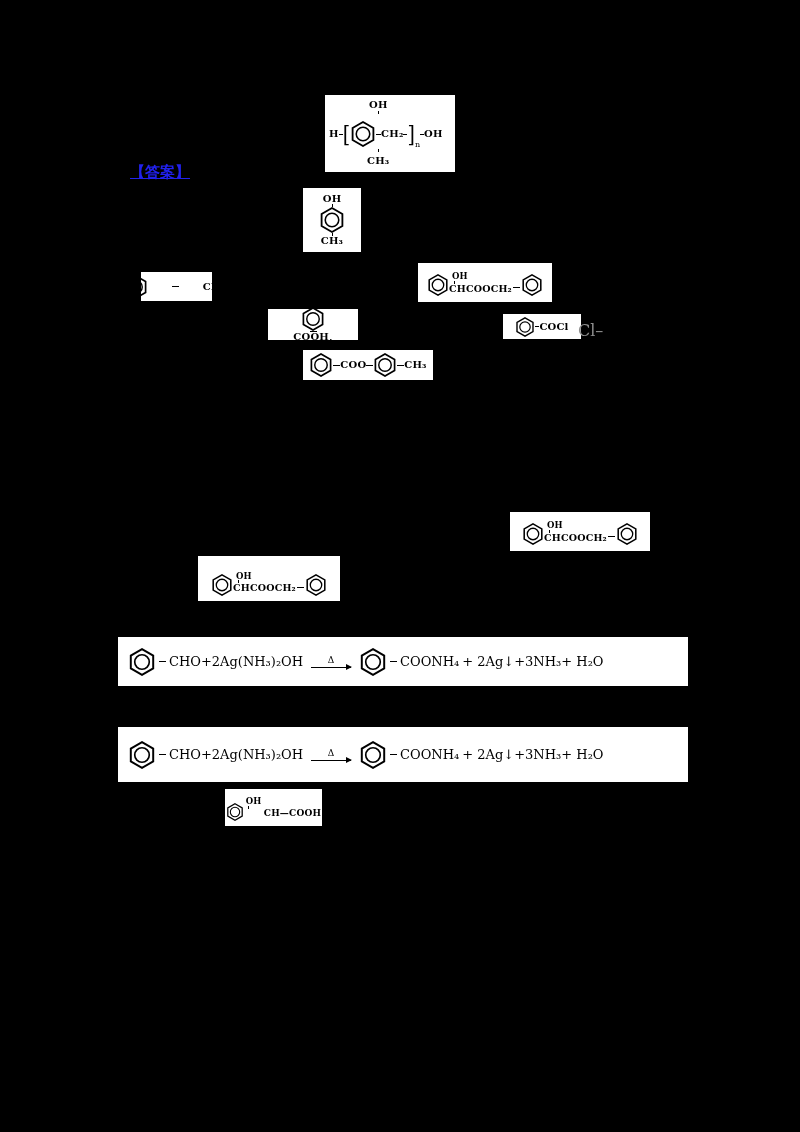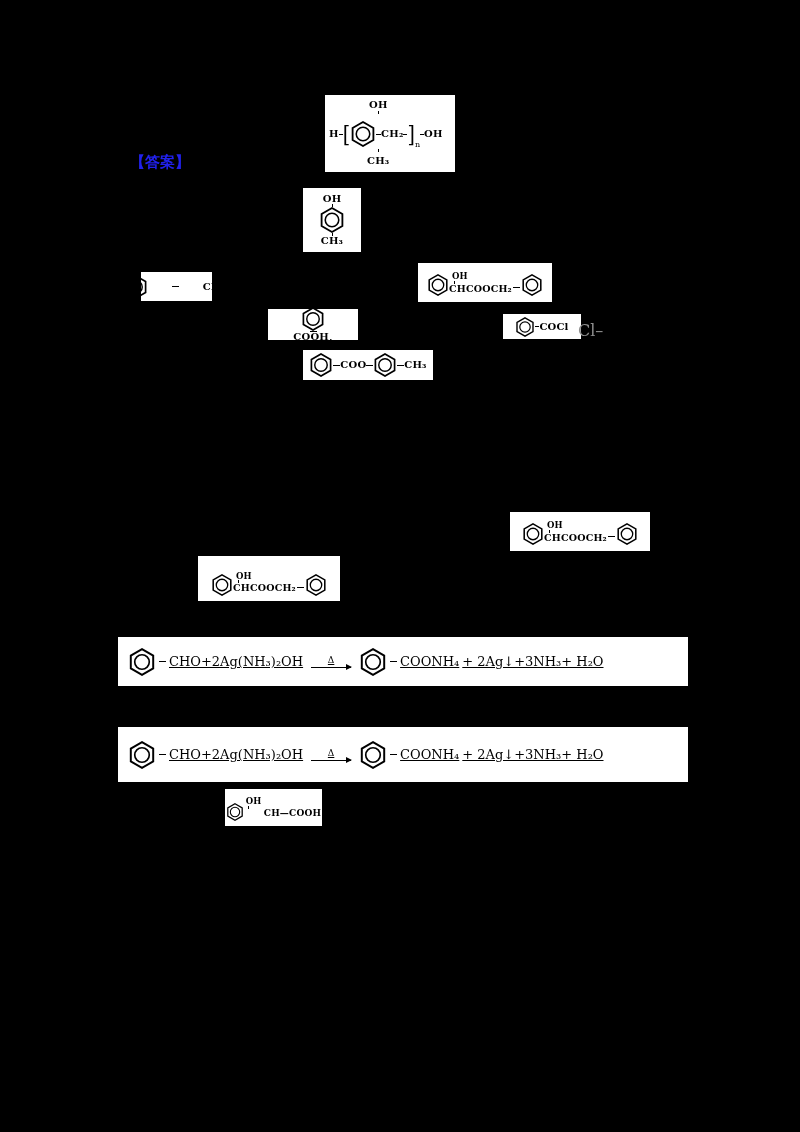--- a/index.html
+++ b/index.html
@@ -25,21 +25,21 @@
   .bz28 { width:28px; height:28px; }
   .bond { display:inline-block; width:7px; height:1px; background:#000; flex:0 0 auto; }
   .vbond { display:inline-block; width:1px; height:3px; background:#000; }
   .chemlbl { font-weight:bold; font-size:10px; line-height:1; letter-spacing:.2px; white-space:nowrap; }
   .small-oh { font-weight:bold; font-size:8.5px; line-height:1; }
   .stack { display:flex; flex-direction:column; align-items:flex-start; }
   .stack .vbond { margin-left:5px; }
   .mrow { display:flex; align-items:flex-end; }
   .mrow .benzene { margin-bottom:-3px; }
   .mrow .bond { margin-bottom:5px; margin-left:1px; margin-right:1px; }
-  .eq { justify-content:flex-start; padding-left:10px; gap:3px;text-decoration:underline; }
+  .eq { justify-content:flex-start; padding-left:10px; gap:3px; }
   .eqtext { font-size:13px; line-height:1; white-space:nowrap; }
   .rxn-arrow { display:inline-flex; flex-direction:column; align-items:center; width:40px; margin:0 5px; flex:0 0 auto; }
   .delta { font-size:9px; line-height:9px; margin-bottom:2px; }
   .shaft { position:relative; width:100%; height:1px; background:#000; }
   .shaft::after {
     content:""; position:absolute; right:-1px; top:-3px;
     border-top:3.5px solid transparent; border-bottom:3.5px solid transparent;
     border-left:6px solid #000;
   }
   .answer {
@@ -73,21 +73,21 @@
       <span class="bond" style="width:4px;"></span>
       <span class="bracket">]</span>
       <sub class="nsub">n</sub>
       <span class="bond" style="width:4px;"></span>
       <span class="chemlbl">OH</span>
     </div>
     <span class="abs vbond" style="left:53px;top:54px;"></span>
     <span class="abs chemlbl" style="left:42px;top:61px;">CH₃</span>
   </div>
 
-  <span class="answer" style="left:130px;top:154px;">【答案】</span>
+  <span class="answer" style="left:130px;top:164px;text-decoration:underline;">【答案】</span>
 
   <div class="wbox col" style="left:303px;top:188px;width:58px;height:64px;">
     <span class="chemlbl">OH</span>
     <span class="vbond"></span>
     <svg class="benzene bz26" viewBox="0 0 100 100">
         <polygon points="50,4 90,27 90,73 50,96 10,73 10,27" fill="none" stroke="#000" stroke-width="7"></polygon>
         <circle cx="50" cy="50" r="26" fill="none" stroke="#000" stroke-width="6"></circle>
       </svg>
     <span class="vbond"></span>
     <span class="chemlbl">CH₃</span>

